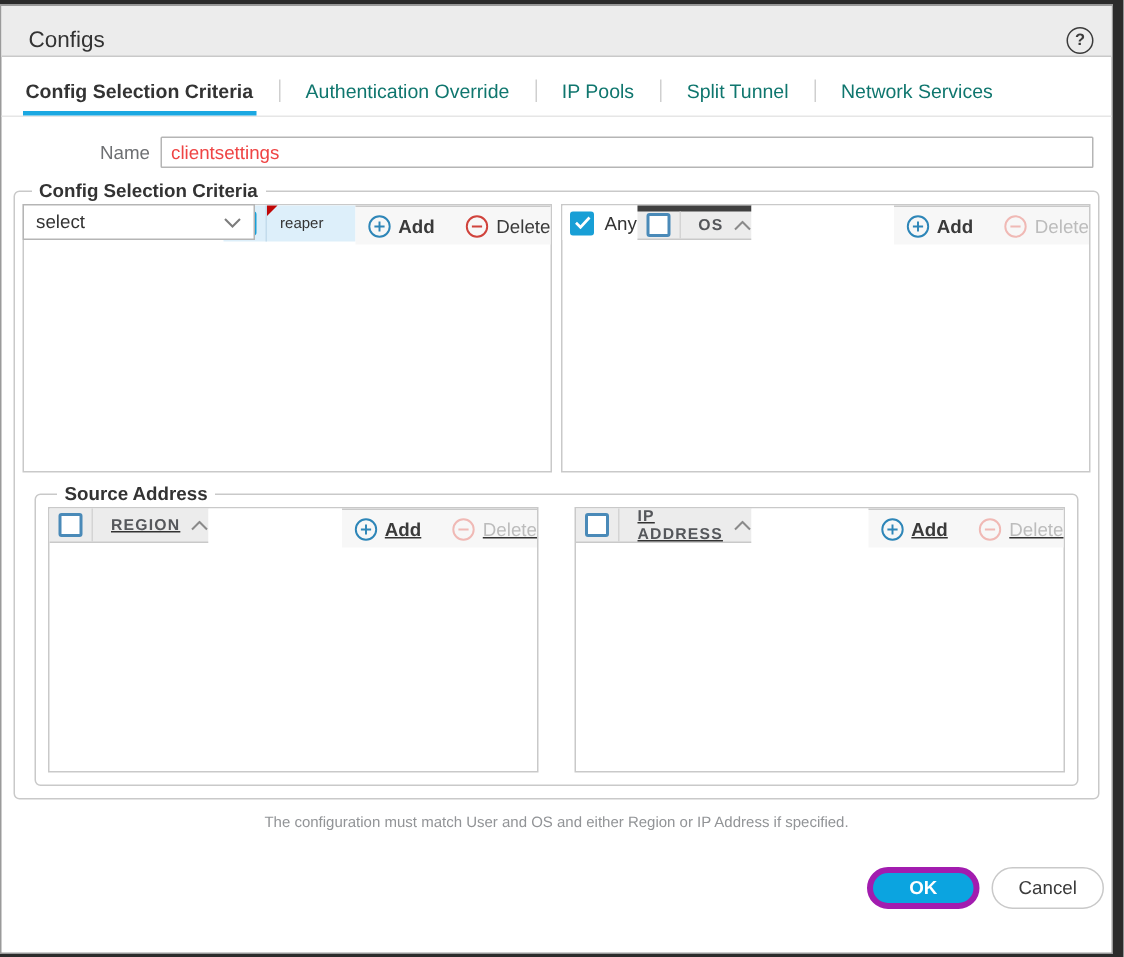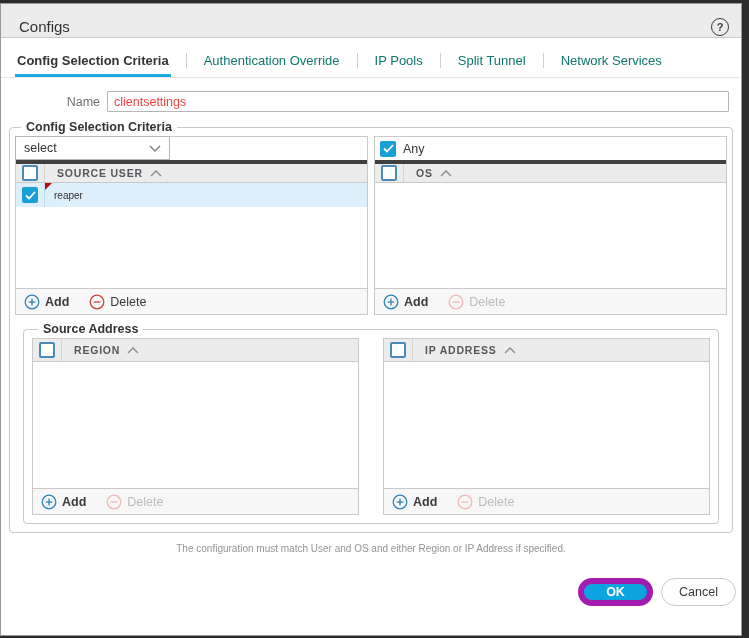--- a/index.html
+++ b/index.html
@@ -68,24 +68,24 @@
     border: 1px solid #c9c9c9; border-radius: 4px;
   }
   fieldset.outer { margin: 8px 8px 0 8px; padding: 2px 5px 8px 5px; }
   fieldset.inner { margin: 7px 8px 0 8px; padding: 2px 8px 8px 8px; }
   legend {
     font-size: 12.5px; font-weight: 700; color: #333;
     padding: 0 5px; margin-left: 6px;
   }
   
   .panel-row { display: flex; gap: 6px; }
-  .inner .panel-row { gap: 24px; }
+  .inner .panel-row { gap: 24px; text-decoration: underline; }
   .panel {
     border: 1px solid #c9c9c9; background: #fff;
-    flex: 1 1 0; display: flex; flex-direction: column;
+    flex: 1 1 0; display: flex; flex-direction: row;
     height: 179px; position: relative;
   }
   .inner .panel { height: 177px; }
   .panel-toolbar { height: 23px; flex: 0 0 23px; position: relative; background: #fff; }
   .select-box {
     position: absolute; left: -1px; top: -1px;
     width: 155px; height: 24px;
     border: 1px solid #b5b5b5; background: #fff;
     display: flex; align-items: center;
     padding: 0 8px; cursor: pointer;
@@ -164,21 +164,21 @@
     display: flex; justify-content: flex-end; gap: 8px;
     padding-right: 5px;
   }
   .btn {
     height: 28px; border-radius: 15px;
     display: flex; align-items: center; justify-content: center;
     font-size: 12.5px; cursor: pointer;
     font-family: "Liberation Sans", sans-serif;
   }
   .btn-ok {
-    width: 75px; background: #0ba4e0; border: 6px solid #a21caf;
+    width: 75px; background: #0ba4e0; border: 4px solid #a21caf;
     color: #fff; font-weight: 700;
   }
   .btn-cancel {
     width: 75px; background: #fff; border: 1px solid #c9c9c9; color: #3a3a3a;
   }
   svg { display: block; }
 </style>
 </head>
 <body>
 

